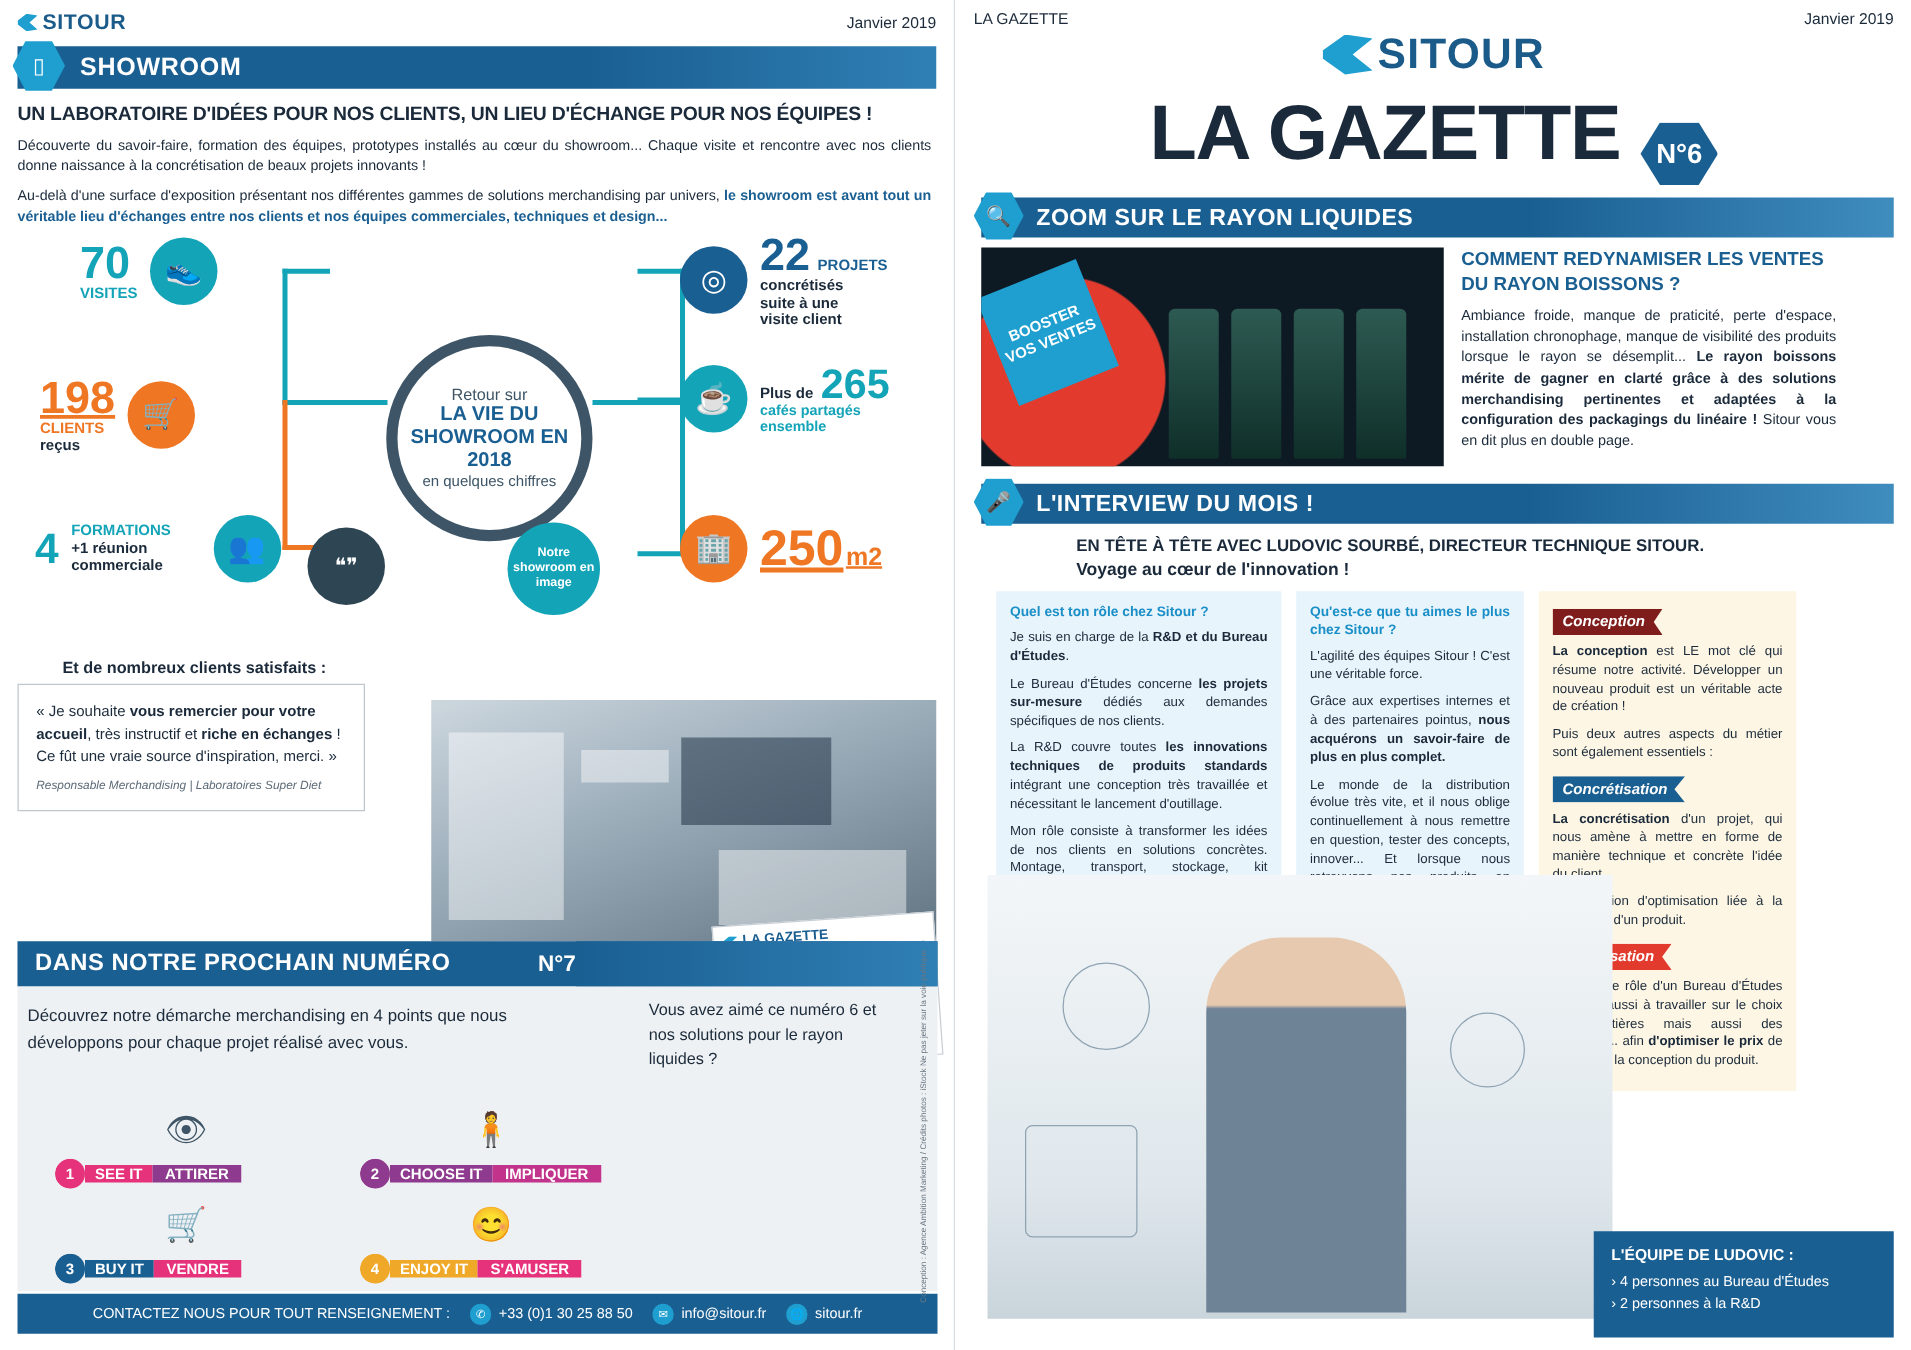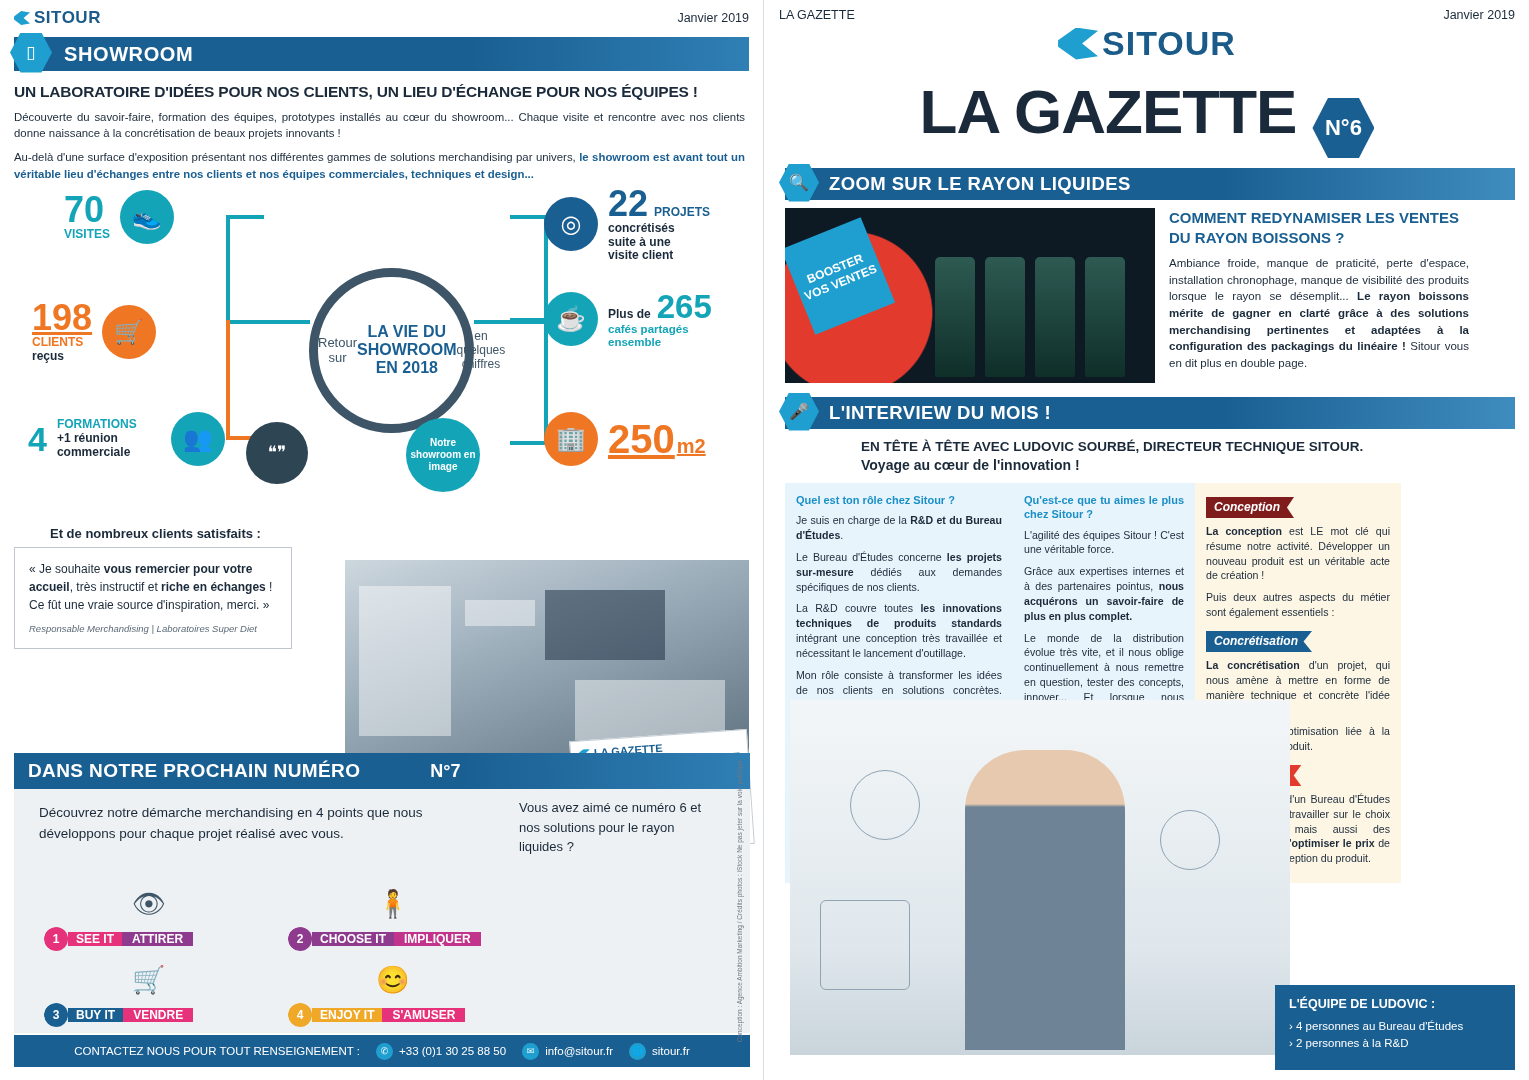--- a/index.html
+++ b/index.html
@@ -50,22 +50,22 @@
   .num.orange { color:#ef7622;text-decoration:underline; }
   .num.blue { color:#1a5f92; }
   .stat-lbl { font-size:12px; line-height:1.15; font-weight:bold;}
   .circle-icon {
     width:54px;height:54px;border-radius:50%;display:flex;align-items:center;justify-content:center;
     color:#fff;font-size:24px;
   }
   .ci-teal{background:#14a4b8;} .ci-orange{background:#ef7622;} .ci-blue{background:#1a5f92;}
   .hub {
     position:absolute; left:295px; top:78px; width:165px;height:165px;border-radius:50%;
-    background:#fff;border:9px solid #3d5566; display:flex;
-    align-items:center;text-align:center;
+    background:#fff;border:9px solid #3d5566; display:flex;flex-direction:column;
+    align-items:center;justify-content:center;text-align:center;
   }
   .hub .h1 { font-size:13px;color:#3d5566;}
   .hub .h2 { font-size:16px;font-weight:bold;color:#1a5f92;line-height:1.15;}
   .hub .h3 { font-size:12px;color:#3d5566;line-height:1.2;}
   .bubble-teal {
     position:absolute;left:392px;top:228px;width:74px;height:74px;border-radius:50%;
     background:#14a4b8;color:#fff;font-size:10px;display:flex;align-items:center;justify-content:center;
     text-align:center;line-height:1.2;font-weight:bold;
   }
   .bubble-dark {
@@ -97,21 +97,21 @@
   .news .nbar{height:5px;background:#1a5f92;margin:4px 0;}
   .news .nt{font-size:6.5px;font-weight:bold;color:#333;}
   .news .nl{height:2px;background:#d2d7db;margin:3px 0;}
 
   
   .nextbox { position:absolute; left:14px; top:753px; width:736px; height:280px; background:#eef1f3;}
   .next-head { display:flex;align-items:center;height:36px;background:#1a5f92;color:#fff;}
   .next-head h3{font-size:19px;margin-left:14px;letter-spacing:.4px;}
   .next-head .n7{margin-left:70px;font-size:18px;font-weight:bold;}
   .next-head .tail{flex:1;height:100%;background:linear-gradient(90deg,#1a5f92,#2f7fb5);}
-  .next-body{padding:14px 25px;font-size:13.5px;line-height:1.55;width:470px;}
+  .next-body{padding:14px 8px;font-size:13.5px;line-height:1.55;width:470px;}
   .steps{ position:absolute; left:30px; top:128px; width:470px;}
   .step-row{display:flex;gap:34px;margin-bottom:6px;}
   .step{width:210px;}
   .step .ico{height:46px;display:flex;align-items:center;justify-content:center;font-size:27px;color:#3d5566;}
   .pill{display:flex;align-items:center;height:24px;border-radius:12px;overflow:hidden;color:#fff;font-size:12px;font-weight:bold;}
   .pill .n{width:24px;height:24px;border-radius:50%;display:flex;align-items:center;justify-content:center;}
   .pill .a{padding:0 8px;} .pill .b{padding:0 10px;}
   .p-pink .n,.p-pink .a{background:#e5327a;} .p-pink .b{background:#8e3a8e;}
   .p-purple .n,.p-purple .a{background:#8e3a8e;} .p-purple .b{background:#c2338c;}
   .p-blue .n,.p-blue .a{background:#1a5f92;} .p-blue .b{background:#e5327a;}
@@ -127,21 +127,21 @@
   .credits{position:absolute;left:735px;top:760px;width:14px;font-size:6.5px;color:#6b7884;
      writing-mode:vertical-rl; transform:rotate(180deg); line-height:1.5;}
 
   
   .rhead{display:flex;justify-content:space-between;align-items:center;padding:8px 14px 0 14px;font-size:12.5px;}
   .rlogo{display:flex;align-items:center;justify-content:center;margin-top:2px;}
   .rlogo .logo-sitour{font-size:34px;letter-spacing:1px;}
   .rlogo .logo-mark{width:40px;height:32px;}
   .gazette-title{display:flex;align-items:center;justify-content:center;gap:16px;margin-top:2px;}
   .gazette-title h1{font-size:62px;letter-spacing:-1px;color:#1b2a3a;}
-  .hexno{width:62px;height:60px;background:#1a5f92;color:#fff;display:flex;align-items:center;justify-content:center;
+  .hexno{width:62px;height:50px;background:#1a5f92;color:#fff;display:flex;align-items:center;justify-content:center;
     font-size:22px;font-weight:bold;clip-path:polygon(25% 0,75% 0,100% 50%,75% 100%,25% 100%,0 50%);margin-top:33px;}
 
   .rbanner{display:flex;align-items:center;height:32px;margin:10px 14px 0 20px;
     background:linear-gradient(90deg,#1a5f92 0%,#1a5f92 60%,#3f8cbe 100%);}
   .rbanner .hex{width:40px;height:38px;background:#1f9fd0;margin-left:-6px;margin-top:-3px;
     clip-path:polygon(25% 0,75% 0,100% 50%,75% 100%,25% 100%,0 50%);
     display:flex;align-items:center;justify-content:center;color:#fff;font-size:16px;}
   .rbanner h2{color:#fff;font-size:18.5px;margin-left:10px;letter-spacing:.4px;}
 
   .zoom-area{display:flex;margin:8px 14px 0 20px;}
@@ -154,21 +154,21 @@
   .zoom-txt{width:300px;margin-left:14px;}
   .zoom-txt h3{color:#1a5f92;font-size:15px;line-height:1.3;margin-bottom:8px;}
   .zoom-txt p{font-size:11.5px;line-height:1.45;text-align:justify;}
   .zoom-txt b{color:#1b2a3a;}
 
   .itv-head{margin:14px 14px 0 20px;}
   .itv-sub{margin:10px 0 0 76px;}
   .itv-sub .s1{font-size:13.5px;font-weight:bold;color:#1b2a3a;}
   .itv-sub .s2{font-size:14px;font-weight:bold;color:#1b2a3a;margin-top:3px;}
 
-  .cols{display:flex;gap:0;margin:10px 14px 0 20px;}
+  .cols{display:flex;gap:12px;margin:10px 14px 0 32px;}
   .col{padding:10px 11px;font-size:10.6px;line-height:1.4;text-align:justify;}
   .col h4{font-size:11px;font-weight:bold;color:#1a8fc7;margin-bottom:6px;line-height:1.3;}
   .col p{margin-bottom:7px;}
   .col b{color:#1b2a3a;}
   .c1{width:228px;background:#e8f4fb;}
   .c2{width:182px;background:#e8f4fb;}
   .c3{width:206px;background:#fdf6e4;}
   .c3 h4{color:#1a5f92;}
   .ribbon{display:inline-flex;align-items:center;height:21px;padding:0 14px 0 8px;color:#fff;
     font-size:12px;font-weight:bold;font-style:italic;margin:4px 0 6px 0;

